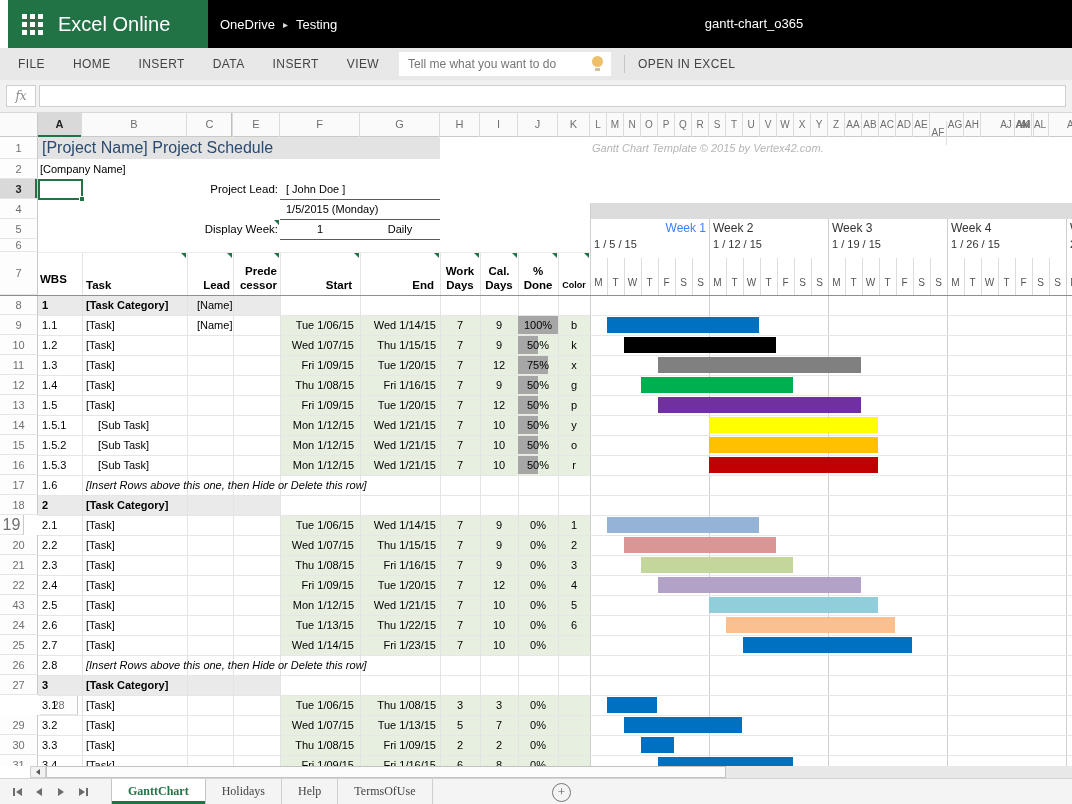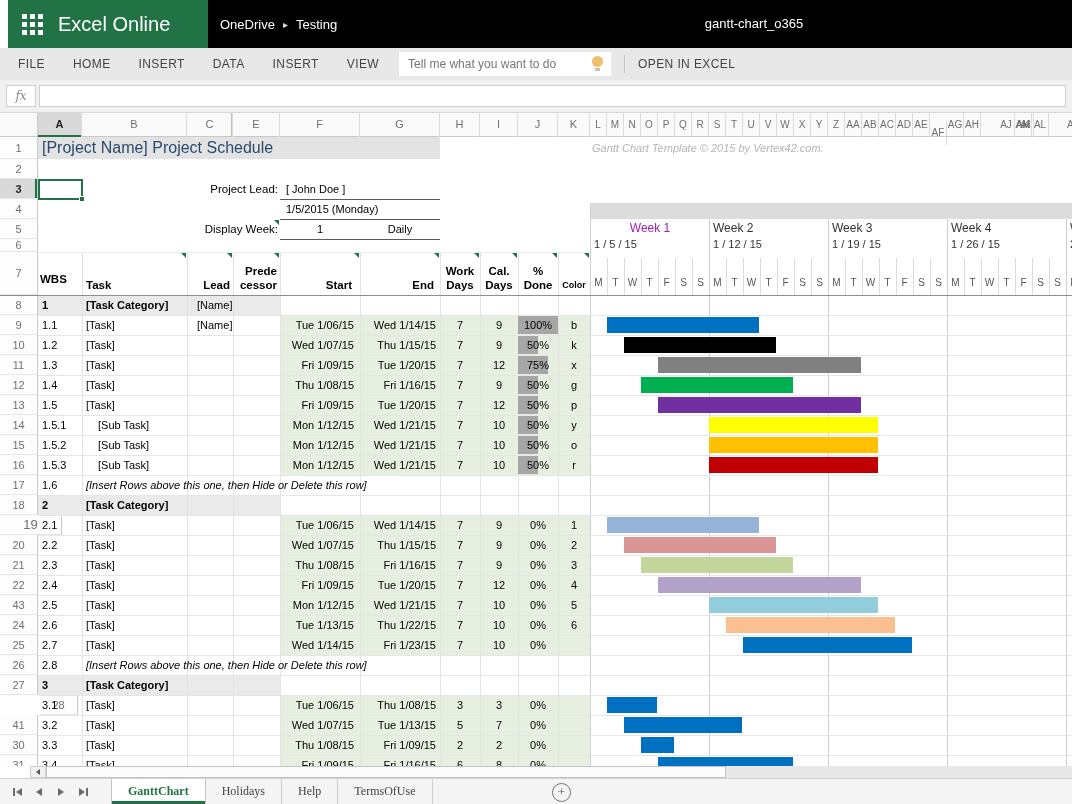--- a/index.html
+++ b/index.html
@@ -157,31 +157,31 @@
       <div style="position: absolute; left: 0px; top: 202px; width: 38px; height: 20px; line-height: 20px; text-align: center; font-size: 11px; color: rgb(111, 111, 111); background: rgb(253, 253, 253); border-right: 1px solid rgb(201, 201, 201); border-bottom: 1px solid rgb(230, 230, 230); box-sizing: border-box;">9</div>
       <div style="position: absolute; left: 0px; top: 222px; width: 38px; height: 20px; line-height: 20px; text-align: center; font-size: 11px; color: rgb(111, 111, 111); background: rgb(253, 253, 253); border-right: 1px solid rgb(201, 201, 201); border-bottom: 1px solid rgb(230, 230, 230); box-sizing: border-box;">10</div>
       <div style="position: absolute; left: 0px; top: 242px; width: 38px; height: 20px; line-height: 20px; text-align: center; font-size: 11px; color: rgb(111, 111, 111); background: rgb(253, 253, 253); border-right: 1px solid rgb(201, 201, 201); border-bottom: 1px solid rgb(230, 230, 230); box-sizing: border-box;">11</div>
       <div style="position: absolute; left: 0px; top: 262px; width: 38px; height: 20px; line-height: 20px; text-align: center; font-size: 11px; color: rgb(111, 111, 111); background: rgb(253, 253, 253); border-right: 1px solid rgb(201, 201, 201); border-bottom: 1px solid rgb(230, 230, 230); box-sizing: border-box;">12</div>
       <div style="position: absolute; left: 0px; top: 282px; width: 38px; height: 20px; line-height: 20px; text-align: center; font-size: 11px; color: rgb(111, 111, 111); background: rgb(253, 253, 253); border-right: 1px solid rgb(201, 201, 201); border-bottom: 1px solid rgb(230, 230, 230); box-sizing: border-box;">13</div>
       <div style="position: absolute; left: 0px; top: 302px; width: 38px; height: 20px; line-height: 20px; text-align: center; font-size: 11px; color: rgb(111, 111, 111); background: rgb(253, 253, 253); border-right: 1px solid rgb(201, 201, 201); border-bottom: 1px solid rgb(230, 230, 230); box-sizing: border-box;">14</div>
       <div style="position: absolute; left: 0px; top: 322px; width: 38px; height: 20px; line-height: 20px; text-align: center; font-size: 11px; color: rgb(111, 111, 111); background: rgb(253, 253, 253); border-right: 1px solid rgb(201, 201, 201); border-bottom: 1px solid rgb(230, 230, 230); box-sizing: border-box;">15</div>
       <div style="position: absolute; left: 0px; top: 342px; width: 38px; height: 20px; line-height: 20px; text-align: center; font-size: 11px; color: rgb(111, 111, 111); background: rgb(253, 253, 253); border-right: 1px solid rgb(201, 201, 201); border-bottom: 1px solid rgb(230, 230, 230); box-sizing: border-box;">16</div>
       <div style="position: absolute; left: 0px; top: 362px; width: 38px; height: 20px; line-height: 20px; text-align: center; font-size: 11px; color: rgb(111, 111, 111); background: rgb(253, 253, 253); border-right: 1px solid rgb(201, 201, 201); border-bottom: 1px solid rgb(230, 230, 230); box-sizing: border-box;">17</div>
       <div style="position: absolute; left: 0px; top: 382px; width: 38px; height: 20px; line-height: 20px; text-align: center; font-size: 11px; color: rgb(111, 111, 111); background: rgb(253, 253, 253); border-right: 1px solid rgb(201, 201, 201); border-bottom: 1px solid rgb(230, 230, 230); box-sizing: border-box;">18</div>
-      <div style="position: absolute; left: 0px; top: 402px; width: 62px; height: 20px; line-height: 20px; text-align: center; font-size: 13px; color: rgb(111, 111, 111); background: rgb(253, 253, 253); border-right: 1px solid rgb(201, 201, 201); border-bottom: 1px solid rgb(230, 230, 230); box-sizing: border-box;">19</div>
+      <div style="position: absolute; left: 0px; top: 402px; width: 24px; height: 20px; line-height: 20px; text-align: center; font-size: 16px; color: rgb(111, 111, 111); background: rgb(253, 253, 253); border-right: 1px solid rgb(201, 201, 201); border-bottom: 1px solid rgb(230, 230, 230); box-sizing: border-box;">19</div>
       <div style="position: absolute; left: 0px; top: 422px; width: 38px; height: 20px; line-height: 20px; text-align: center; font-size: 11px; color: rgb(111, 111, 111); background: rgb(253, 253, 253); border-right: 1px solid rgb(201, 201, 201); border-bottom: 1px solid rgb(230, 230, 230); box-sizing: border-box;">20</div>
       <div style="position: absolute; left: 0px; top: 442px; width: 38px; height: 20px; line-height: 20px; text-align: center; font-size: 11px; color: rgb(111, 111, 111); background: rgb(253, 253, 253); border-right: 1px solid rgb(201, 201, 201); border-bottom: 1px solid rgb(230, 230, 230); box-sizing: border-box;">21</div>
       <div style="position: absolute; left: 0px; top: 462px; width: 38px; height: 20px; line-height: 20px; text-align: center; font-size: 11px; color: rgb(111, 111, 111); background: rgb(253, 253, 253); border-right: 1px solid rgb(201, 201, 201); border-bottom: 1px solid rgb(230, 230, 230); box-sizing: border-box;">22</div>
       <div style="position: absolute; left: 0px; top: 482px; width: 38px; height: 20px; line-height: 20px; text-align: center; font-size: 11px; color: rgb(111, 111, 111); background: rgb(253, 253, 253); border-right: 1px solid rgb(201, 201, 201); border-bottom: 1px solid rgb(230, 230, 230); box-sizing: border-box;">43</div>
       <div style="position: absolute; left: 0px; top: 502px; width: 38px; height: 20px; line-height: 20px; text-align: center; font-size: 11px; color: rgb(111, 111, 111); background: rgb(253, 253, 253); border-right: 1px solid rgb(201, 201, 201); border-bottom: 1px solid rgb(230, 230, 230); box-sizing: border-box;">24</div>
       <div style="position: absolute; left: 0px; top: 522px; width: 38px; height: 20px; line-height: 20px; text-align: center; font-size: 11px; color: rgb(111, 111, 111); background: rgb(253, 253, 253); border-right: 1px solid rgb(201, 201, 201); border-bottom: 1px solid rgb(230, 230, 230); box-sizing: border-box;">25</div>
       <div style="position: absolute; left: 0px; top: 542px; width: 38px; height: 20px; line-height: 20px; text-align: center; font-size: 11px; color: rgb(111, 111, 111); background: rgb(253, 253, 253); border-right: 1px solid rgb(201, 201, 201); border-bottom: 1px solid rgb(230, 230, 230); box-sizing: border-box;">26</div>
       <div style="position: absolute; left: 0px; top: 562px; width: 38px; height: 20px; line-height: 20px; text-align: center; font-size: 11px; color: rgb(111, 111, 111); background: rgb(253, 253, 253); border-right: 1px solid rgb(201, 201, 201); border-bottom: 1px solid rgb(230, 230, 230); box-sizing: border-box;">27</div>
       <div style="position: absolute; left: 0px; top: 582px; width: 38px; height: 20px; line-height: 20px; text-align: center; font-size: 11px; color: rgb(111, 111, 111); background: rgb(253, 253, 253); border-right: 1px solid rgb(201, 201, 201); border-bottom: 1px solid rgb(230, 230, 230); box-sizing: border-box; margin-left: 40px;">28</div>
-      <div style="position: absolute; left: 0px; top: 602px; width: 38px; height: 20px; line-height: 20px; text-align: center; font-size: 11px; color: rgb(111, 111, 111); background: rgb(253, 253, 253); border-right: 1px solid rgb(201, 201, 201); border-bottom: 1px solid rgb(230, 230, 230); box-sizing: border-box;">41</div>
+      <div style="position: absolute; left: 0px; top: 602px; width: 38px; height: 20px; line-height: 20px; text-align: center; font-size: 11px; color: rgb(111, 111, 111); background: rgb(253, 253, 253); border-right: 1px solid rgb(201, 201, 201); border-bottom: 1px solid rgb(230, 230, 230); box-sizing: border-box;">29</div>
       <div style="position: absolute; left: 0px; top: 622px; width: 38px; height: 20px; line-height: 20px; text-align: center; font-size: 11px; color: rgb(111, 111, 111); background: rgb(253, 253, 253); border-right: 1px solid rgb(201, 201, 201); border-bottom: 1px solid rgb(230, 230, 230); box-sizing: border-box;">30</div>
       <div style="position: absolute; left: 0px; top: 642px; width: 38px; height: 20px; line-height: 20px; text-align: center; font-size: 11px; color: rgb(111, 111, 111); background: rgb(253, 253, 253); border-right: 1px solid rgb(201, 201, 201); border-bottom: 1px solid rgb(230, 230, 230); box-sizing: border-box;">31</div>
       <div style="position: absolute; left: 38px; top: 24px; width: 402px; height: 22px; background: rgb(227, 227, 227);"></div>
       <div style="position: absolute; left: 590px; top: 90px; width: 482px; height: 16px; background: rgb(220, 220, 220);"></div>
       <div style="position: absolute; left: 38px; top: 182px; width: 242px; height: 20px; background: rgb(234, 234, 234);"></div>
       <div style="position: absolute; left: 280px; top: 202px; width: 310px; height: 20px; background: rgb(231, 240, 224);"></div>
       <div style="position: absolute; left: 280px; top: 222px; width: 310px; height: 20px; background: rgb(231, 240, 224);"></div>
       <div style="position: absolute; left: 280px; top: 242px; width: 310px; height: 20px; background: rgb(231, 240, 224);"></div>
       <div style="position: absolute; left: 280px; top: 262px; width: 310px; height: 20px; background: rgb(231, 240, 224);"></div>
       <div style="position: absolute; left: 280px; top: 282px; width: 310px; height: 20px; background: rgb(231, 240, 224);"></div>
@@ -262,27 +262,28 @@
       <div style="position: absolute; left: 38px; top: 602px; width: 1034px; height: 1px; background: rgb(230, 230, 230);"></div>
       <div style="position: absolute; left: 38px; top: 622px; width: 1034px; height: 1px; background: rgb(230, 230, 230);"></div>
       <div style="position: absolute; left: 38px; top: 642px; width: 1034px; height: 1px; background: rgb(230, 230, 230);"></div>
       <div style="position: absolute; left: 38px; top: 139px; width: 552px; height: 1px; background: rgb(237, 237, 237);"></div>
       <div style="position: absolute; left: 0px; top: 182px; width: 1072px; height: 1px; background: rgb(143, 143, 143);"></div>
       <div style="position: absolute; left: 280px; top: 86px; width: 160px; height: 1px; background: rgb(90, 90, 90);"></div>
       <div style="position: absolute; left: 280px; top: 106px; width: 160px; height: 1px; background: rgb(90, 90, 90);"></div>
       <div style="position: absolute; left: 280px; top: 126px; width: 160px; height: 1px; background: rgb(90, 90, 90);"></div>
       <div style="position: absolute; left: 42px; top: 24px; width: 380px; height: 22px; line-height: 22px; white-space: nowrap; text-align: left; font-size: 16px; color: rgb(43, 74, 111);">[Project Name] Project Schedule</div>
       <div style="position: absolute; left: 592px; top: 26px; width: 340px; height: 18px; line-height: 18px; white-space: nowrap; text-align: left; font-size: 11px; font-style: italic; color: rgb(181, 181, 181);">Gantt Chart Template © 2015 by Vertex42.com.</div>
+      <div style="position: absolute; left: 40px; top: 46px; width: 220px; height: 20px; line-height: 20px; font-size: 11px; color: rgb(0, 0, 0); white-space: nowrap; text-align: left;">[Company Name]</div>
       <div style="position: absolute; left: 82px; top: 66px; width: 196px; height: 20px; line-height: 20px; color: rgb(0, 0, 0); white-space: nowrap; text-align: right; font-size: 11.5px;">Project Lead:</div>
       <div style="position: absolute; left: 286px; top: 66px; width: 150px; height: 20px; line-height: 20px; font-size: 11px; color: rgb(0, 0, 0); white-space: nowrap; text-align: left;">[ John Doe ]</div>
       <div style="position: absolute; left: 286px; top: 86px; width: 150px; height: 20px; line-height: 20px; font-size: 11px; color: rgb(0, 0, 0); white-space: nowrap; text-align: left;">1/5/2015 (Monday)</div>
       <div style="position: absolute; left: 82px; top: 106px; width: 196px; height: 20px; line-height: 20px; color: rgb(0, 0, 0); white-space: nowrap; text-align: right; font-size: 11.5px;">Display Week:</div>
       <div style="position: absolute; left: 280px; top: 106px; width: 80px; height: 20px; line-height: 20px; font-size: 11px; color: rgb(0, 0, 0); white-space: nowrap; text-align: center;">1</div>
       <div style="position: absolute; left: 360px; top: 106px; width: 80px; height: 20px; line-height: 20px; font-size: 11px; color: rgb(0, 0, 0); white-space: nowrap; text-align: center;">Daily</div>
-      <div style="position: absolute; left: 594px; top: 106px; width: 112px; height: 18px; line-height: 18px; white-space: nowrap; text-align: center; font-size: 12px; color: #a21caf;">Week 1</div>
+      <div style="position: absolute; left: 594px; top: 106px; width: 112px; height: 18px; line-height: 18px; white-space: nowrap; text-align: right; font-size: 12px; color: #3b82f6;">Week 1</div>
       <div style="position: absolute; left: 594px; top: 124px; width: 112px; height: 15px; line-height: 15px; white-space: nowrap; text-align: left; font-size: 11px; color: rgb(51, 51, 51);">1 / 5 / 15</div>
       <div style="position: absolute; left: 713px; top: 106px; width: 112px; height: 18px; line-height: 18px; white-space: nowrap; text-align: left; font-size: 12px; color: rgb(51, 51, 51);">Week 2</div>
       <div style="position: absolute; left: 713px; top: 124px; width: 112px; height: 15px; line-height: 15px; white-space: nowrap; text-align: left; font-size: 11px; color: rgb(51, 51, 51);">1 / 12 / 15</div>
       <div style="position: absolute; left: 832px; top: 106px; width: 112px; height: 18px; line-height: 18px; white-space: nowrap; text-align: left; font-size: 12px; color: rgb(51, 51, 51);">Week 3</div>
       <div style="position: absolute; left: 832px; top: 124px; width: 112px; height: 15px; line-height: 15px; white-space: nowrap; text-align: left; font-size: 11px; color: rgb(51, 51, 51);">1 / 19 / 15</div>
       <div style="position: absolute; left: 951px; top: 106px; width: 112px; height: 18px; line-height: 18px; white-space: nowrap; text-align: left; font-size: 12px; color: rgb(51, 51, 51);">Week 4</div>
       <div style="position: absolute; left: 951px; top: 124px; width: 112px; height: 15px; line-height: 15px; white-space: nowrap; text-align: left; font-size: 11px; color: rgb(51, 51, 51);">1 / 26 / 15</div>
       <div style="position: absolute; left: 1070px; top: 106px; width: 112px; height: 18px; line-height: 18px; white-space: nowrap; text-align: left; font-size: 12px; color: rgb(51, 51, 51);">Week 5</div>
       <div style="position: absolute; left: 1070px; top: 124px; width: 112px; height: 15px; line-height: 15px; white-space: nowrap; text-align: left; font-size: 11px; color: rgb(51, 51, 51);">2 / 2 / 15</div>
       <div style="position: absolute; left: 590px; top: 158px; width: 17px; height: 24px; line-height: 24px; white-space: nowrap; text-align: center; font-size: 10px; color: rgb(85, 85, 85);">M</div>

